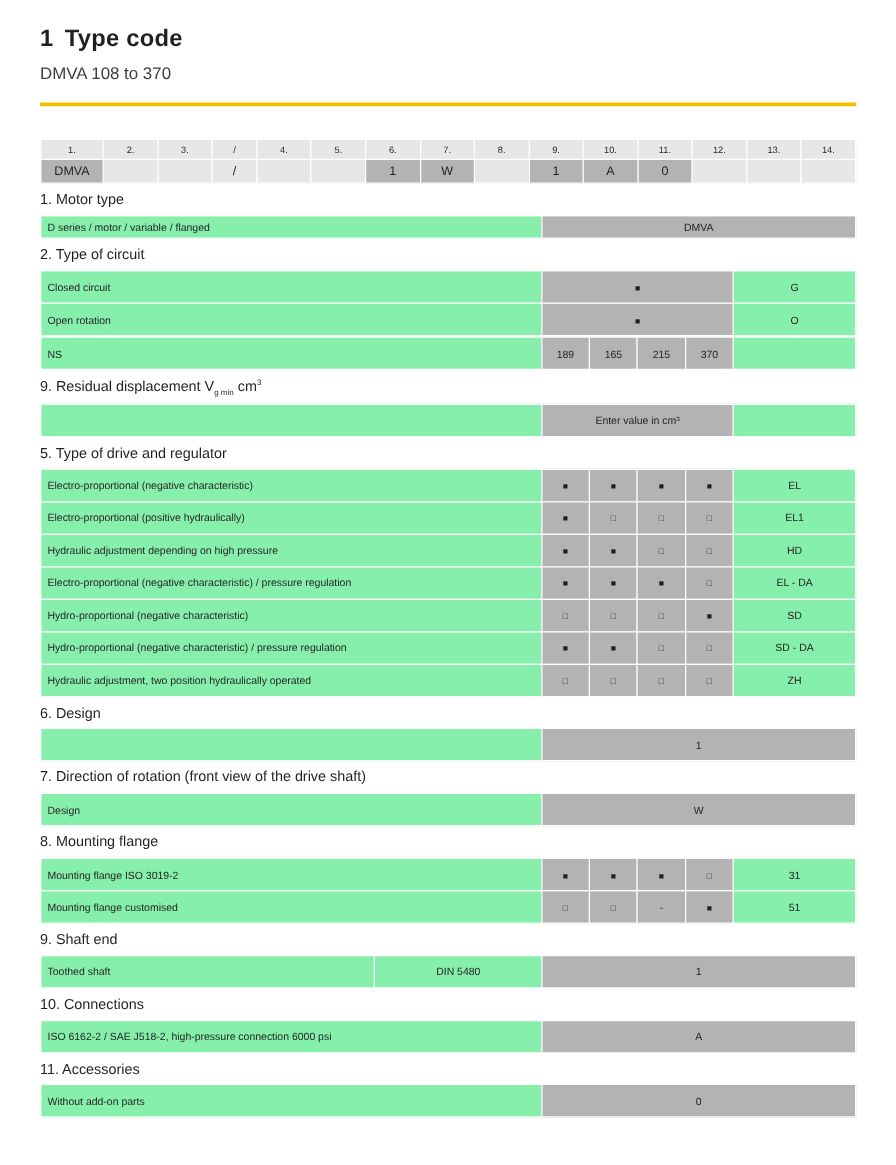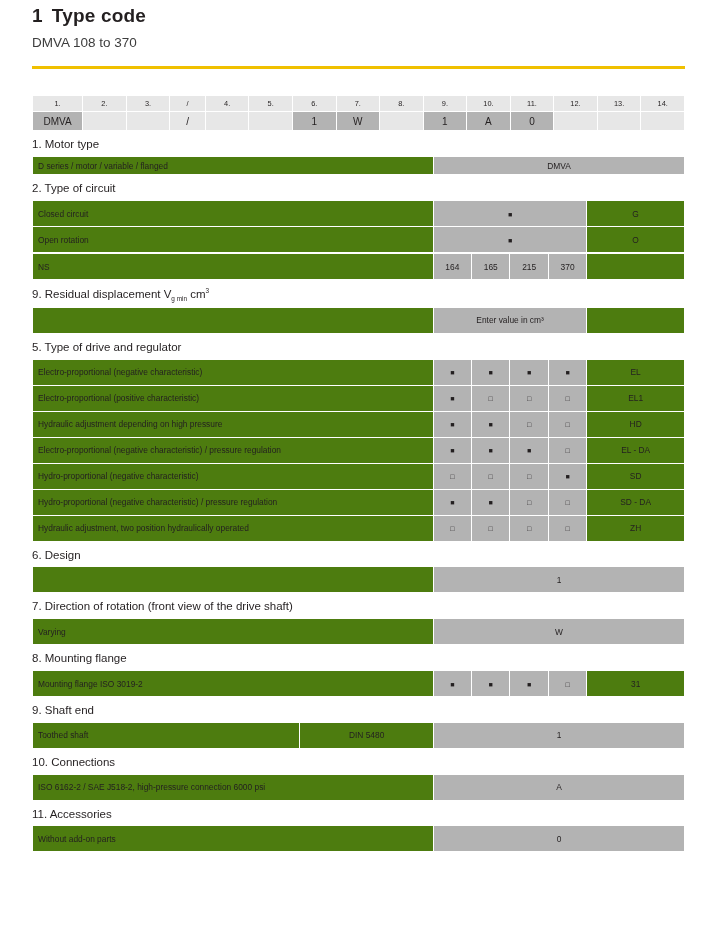--- a/index.html
+++ b/index.html
@@ -17,21 +17,21 @@
   }
   .page {
     width: 717px;
     height: 932px;
     box-sizing: border-box;
     padding: 0 32px;
     position: relative;
   }
   
   .header {
-    padding-top: 6px;
+    padding-top: 22px;
   }
   .doc-title {
     font-size: 19px;
     font-weight: bold;
     letter-spacing: 0.2px;
     margin: 0 0 6px 0;
     line-height: 1.1;
   }
   .doc-title .num {
     margin-right: 9px;
@@ -74,21 +74,21 @@
   }
   .label-cell {
     text-align: left;
     padding-left: 5px;
     font-size: 8.4px;
   }
   .grey {
     background: #b3b3b3;
   }
   .light {
-    background: #4d7c0f;
+    background: #86efac;
   }
   
   .codebar {
     margin-top: 26px;
   }
   .codebar table td {
     height: 15px;
     font-size: 7.6px;
   }
   .codebar .hdrow td {
@@ -231,21 +231,21 @@
         <col style="width:61.5%">
         <col style="width:5.9%">
         <col style="width:5.9%">
         <col style="width:5.9%">
         <col style="width:5.9%">
         <col style="width:15%">
       </colgroup>
     <tbody>
         <tr class="tbl-row-tall">
       <td class="label-cell light">NS</td>
-      <td class="grey">164</td>
+      <td class="grey">189</td>
       <td class="grey">165</td>
       <td class="grey">215</td>
       <td class="grey">370</td>
       <td class="light"></td>
     </tr>
   </tbody>
     </table>
 
   <div class="section-title">
     <span>9. Residual displacement V</span><sub>g min</sub> <span>cm</span><sup>3</sup>
@@ -278,21 +278,21 @@
     <tbody>
         <tr class="tbl-row-tall">
       <td class="label-cell light">Electro-proportional (negative characteristic)</td>
       <td class="grey sq-filled"></td>
       <td class="grey sq-filled"></td>
       <td class="grey sq-filled"></td>
       <td class="grey sq-filled"></td>
       <td class="light">EL</td>
     </tr>
     <tr class="tbl-row-tall">
-      <td class="label-cell light">Electro-proportional (positive characteristic)</td>
+      <td class="label-cell light">Electro-proportional (positive hydraulically)</td>
       <td class="grey sq-filled"></td>
       <td class="grey sq-empty"></td>
       <td class="grey sq-empty"></td>
       <td class="grey sq-empty"></td>
       <td class="light">EL1</td>
     </tr>
     <tr class="tbl-row-tall">
       <td class="label-cell light">Hydraulic adjustment depending on high pressure</td>
       <td class="grey sq-filled"></td>
       <td class="grey sq-filled"></td>
@@ -350,21 +350,21 @@
     </table>
 
   <div class="section-title">7. Direction of rotation (front view of the drive shaft)</div>
   <table>
     <colgroup>
         <col style="width:61.5%">
         <col style="width:38.5%">
       </colgroup>
     <tbody>
         <tr class="tbl-row-tall">
-      <td class="label-cell light">Varying</td>
+      <td class="label-cell light">Design</td>
       <td class="grey">W</td>
     </tr>
   </tbody>
     </table>
 
   <div class="section-title">8. Mounting flange</div>
   <table>
     <colgroup>
         <col style="width:61.5%">
         <col style="width:5.9%">
@@ -374,20 +374,28 @@
         <col style="width:15%">
       </colgroup>
     <tbody>
         <tr class="tbl-row-tall">
       <td class="label-cell light">Mounting flange ISO 3019-2</td>
       <td class="grey sq-filled"></td>
       <td class="grey sq-filled"></td>
       <td class="grey sq-filled"></td>
       <td class="grey sq-empty"></td>
       <td class="light">31</td>
+    </tr>
+    <tr class="tbl-row-tall">
+      <td class="label-cell light">Mounting flange customised</td>
+      <td class="grey sq-empty"></td>
+      <td class="grey sq-empty"></td>
+      <td class="grey">-</td>
+      <td class="grey sq-filled"></td>
+      <td class="light">51</td>
     </tr>
   </tbody>
     </table>
 
   <div class="section-title">9. Shaft end</div>
   <table>
     <colgroup>
         <col style="width:41%">
         <col style="width:20.5%">
         <col style="width:38.5%">

